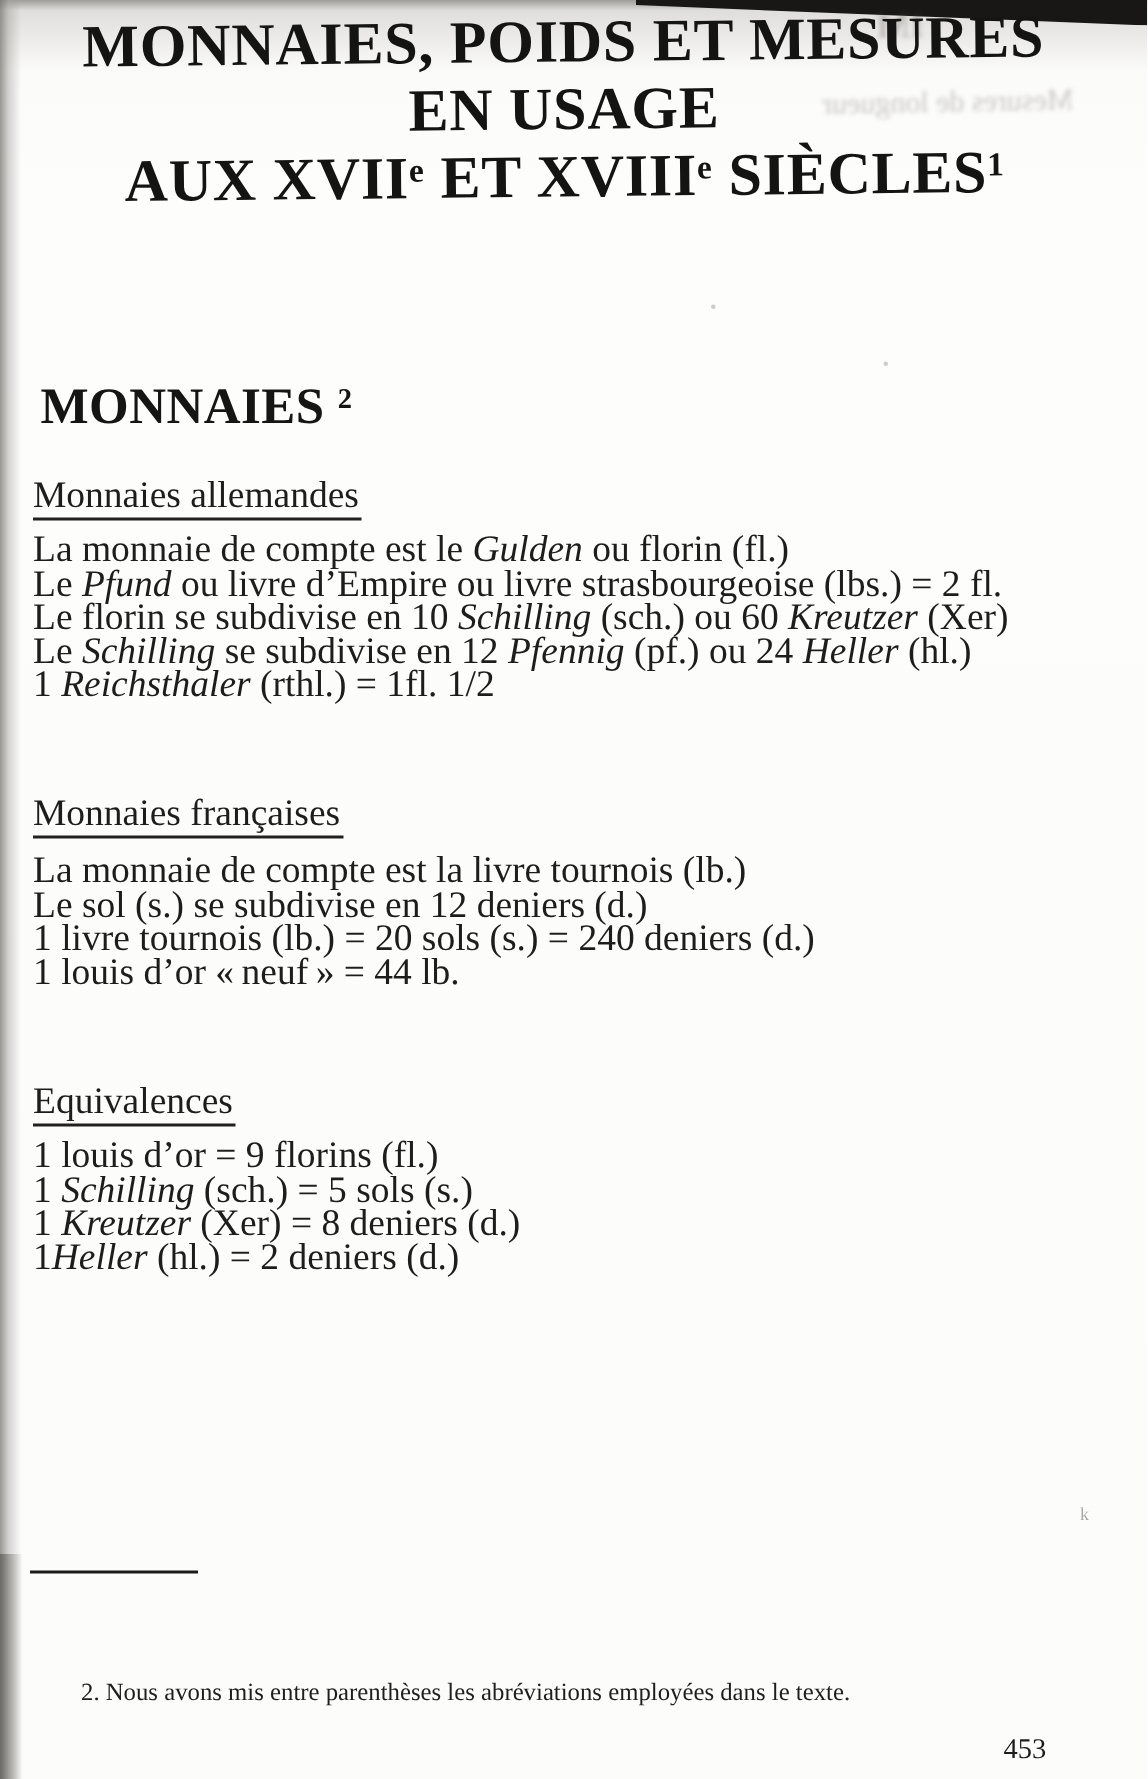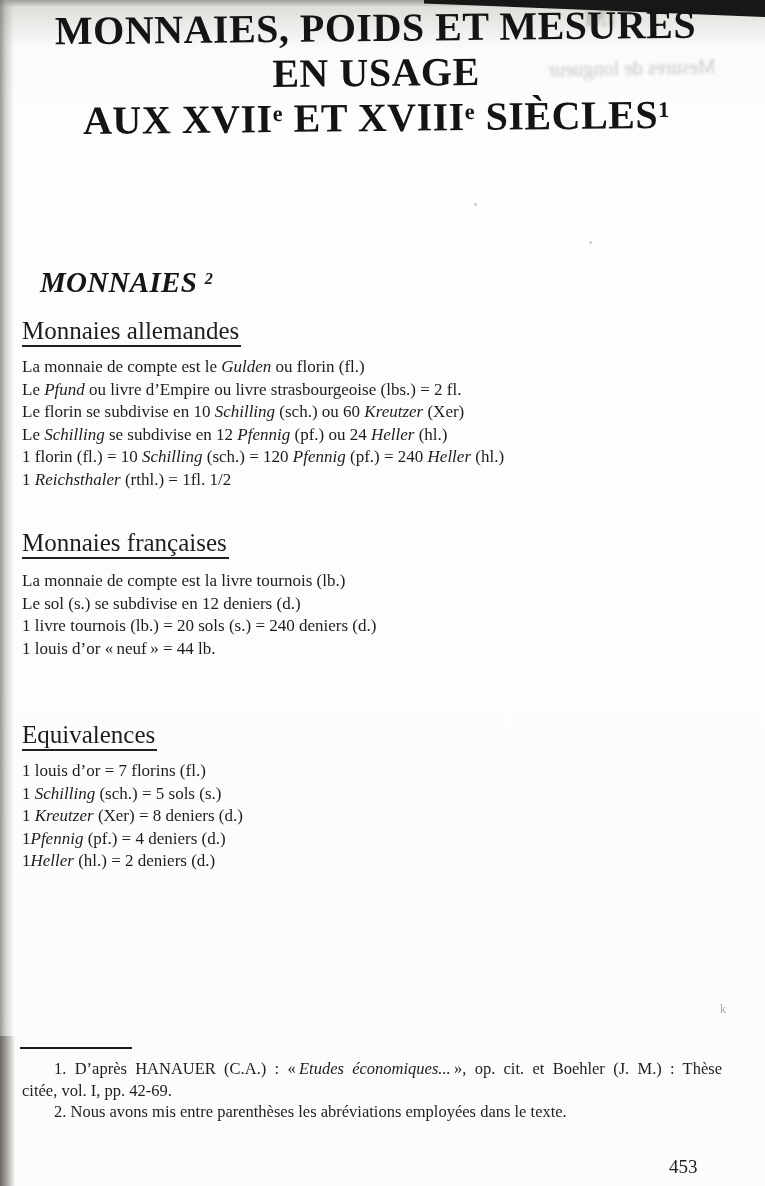--- a/index.html
+++ b/index.html
@@ -28,33 +28,33 @@
   .dot{position:absolute;width:3px;height:3px;border-radius:50%;background:rgba(60,60,60,0.25);}
   .dot1{top:203px;left:474px;}
   .dot2{top:241px;left:589px;}
 
   
   .doc-title{position:absolute;top:5px;left:20px;width:712px;text-align:center;
     font-weight:bold;font-size:40px;line-height:45px;letter-spacing:0.5px;color:#141413;
     transform:rotate(-0.6deg);}
   .doc-title .text-line{white-space:nowrap;}
   sup{font-size:56%;line-height:0;vertical-align:baseline;position:relative;top:-0.5em;}
-  .h1{position:absolute;top:250px;left:24px;margin:16px;font-size:29px;font-weight:bold;
-    letter-spacing:0.3px;color:#151514;font-style:italic;}
+  .h1{position:absolute;top:250px;left:24px;margin:3px;font-size:34px;font-weight:bold;
+    letter-spacing:0.3px;color:#151514;}
   .sec-h{position:absolute;left:22px;font-size:25px;color:#1d1d1c;}
   .sec-h .u{border-bottom:2px solid #222120;padding-bottom:1px;padding-right:2px;}
-  .lines{position:absolute;left:22px;width:720px;font-size:17px;line-height:22.5px;color:#1d1d1c;}
+  .lines{position:absolute;left:22px;width:720px;font-size:25px;line-height:22.5px;color:#1d1d1c;}
   .text-line{white-space:nowrap;}
   .it{font-style:italic;}
   .footnotes{position:absolute;left:22px;width:700px;font-size:16.5px;line-height:21.5px;color:#1e1e1d;}
   .footnotes .text-line{white-space:normal;}
   .fn1{top:1058px;}
   .fn1 .text-line:first-child{text-indent:32px;text-align:justify;text-align-last:justify;}
   .fn2{top:1101px;}
-  .fn2 .text-line{text-indent:32px;}
+  .fn2 .text-line{text-indent:32px;margin-top:16px;}
   .fn-rule{position:absolute;top:1047px;left:20px;width:112px;height:2px;background:#1b1b1a;}
   .page-num{position:absolute;top:1156px;left:669px;font-size:19px;color:#1d1d1c;}
 </style>
 </head>
 <body>
 
 <main class="page">
 
   <div class="top-wash"></div>
   <div class="edge-top"></div>
@@ -76,49 +76,43 @@
   <h1 class="h1"><span>MONNAIES</span><span> </span><span><sup>2</sup></span></h1>
 
   <div class="sec-h" style="top:317px">
     <span class="u">Monnaies allemandes</span>
   </div>
   <div class="lines" style="top:356px">
       <div class="text-line"><span>La monnaie de compte est le </span><span class="it">Gulden</span><span> ou florin (fl.)</span></div>
       <div class="text-line"><span>Le </span><span class="it">Pfund</span><span> ou livre d’Empire ou livre strasbourgeoise (lbs.) = 2 fl.</span></div>
       <div class="text-line"><span>Le florin se subdivise en 10 </span><span class="it">Schilling</span><span> (sch.) ou 60 </span><span class="it">Kreutzer</span><span> (Xer)</span></div>
       <div class="text-line"><span>Le </span><span class="it">Schilling</span><span> se subdivise en 12 </span><span class="it">Pfennig</span><span> (pf.) ou 24 </span><span class="it">Heller</span><span> (hl.)</span></div>
-      <div class="text-line"><span>1 florin (fl.) = 10 </span><span class="it">Schilling</span><span> (sch.) = 120 </span><span class="it">Pfennig</span><span> (pf.) = 240 </span><span class="it">Heller</span><span> (hl.)</span></div>
       <div class="text-line"><span>1 </span><span class="it">Reichsthaler</span><span> (rthl.) = 1fl. 1/2</span></div>
     </div>
 
   <div class="sec-h" style="top:529px">
     <span class="u">Monnaies françaises</span>
   </div>
   <div class="lines" style="top:570px">
       <div class="text-line"><span>La monnaie de compte est la livre tournois (lb.)</span></div>
       <div class="text-line"><span>Le sol (s.) se subdivise en 12 deniers (d.)</span></div>
       <div class="text-line"><span>1 livre tournois (lb.) = 20 sols (s.) = 240 deniers (d.)</span></div>
       <div class="text-line"><span>1 louis d’or « neuf » = 44 lb.</span></div>
     </div>
 
   <div class="sec-h" style="top:721px">
     <span class="u">Equivalences</span>
   </div>
   <div class="lines" style="top:760px">
-      <div class="text-line"><span>1 louis d’or = 7 florins (fl.)</span></div>
+      <div class="text-line"><span>1 louis d’or = 9 florins (fl.)</span></div>
       <div class="text-line"><span>1 </span><span class="it">Schilling</span><span> (sch.) = 5 sols (s.)</span></div>
       <div class="text-line"><span>1 </span><span class="it">Kreutzer</span><span> (Xer) = 8 deniers (d.)</span></div>
-      <div class="text-line"><span>1</span><span class="it">Pfennig</span><span> (pf.) = 4 deniers (d.)</span></div>
       <div class="text-line"><span>1</span><span class="it">Heller</span><span> (hl.) = 2 deniers (d.)</span></div>
     </div>
 
   <div class="fn-rule"></div>
-  <div class="footnotes fn1">
-      <div class="text-line"><span>1. D’après HANAUER (C.A.) : « </span><span class="it">Etudes économiques...</span><span> », op. cit. et Boehler (J. M.) : Thèse</span></div>
-      <div class="text-line"><span>citée, vol. I, pp. 42-69.</span></div>
-    </div>
   <div class="footnotes fn2">
       <div class="text-line"><span>2. Nous avons mis entre parenthèses les abréviations employées dans le texte.</span></div>
     </div>
 
   <div class="page-num">453</div>
 
 </main>
 
 </body></html>

